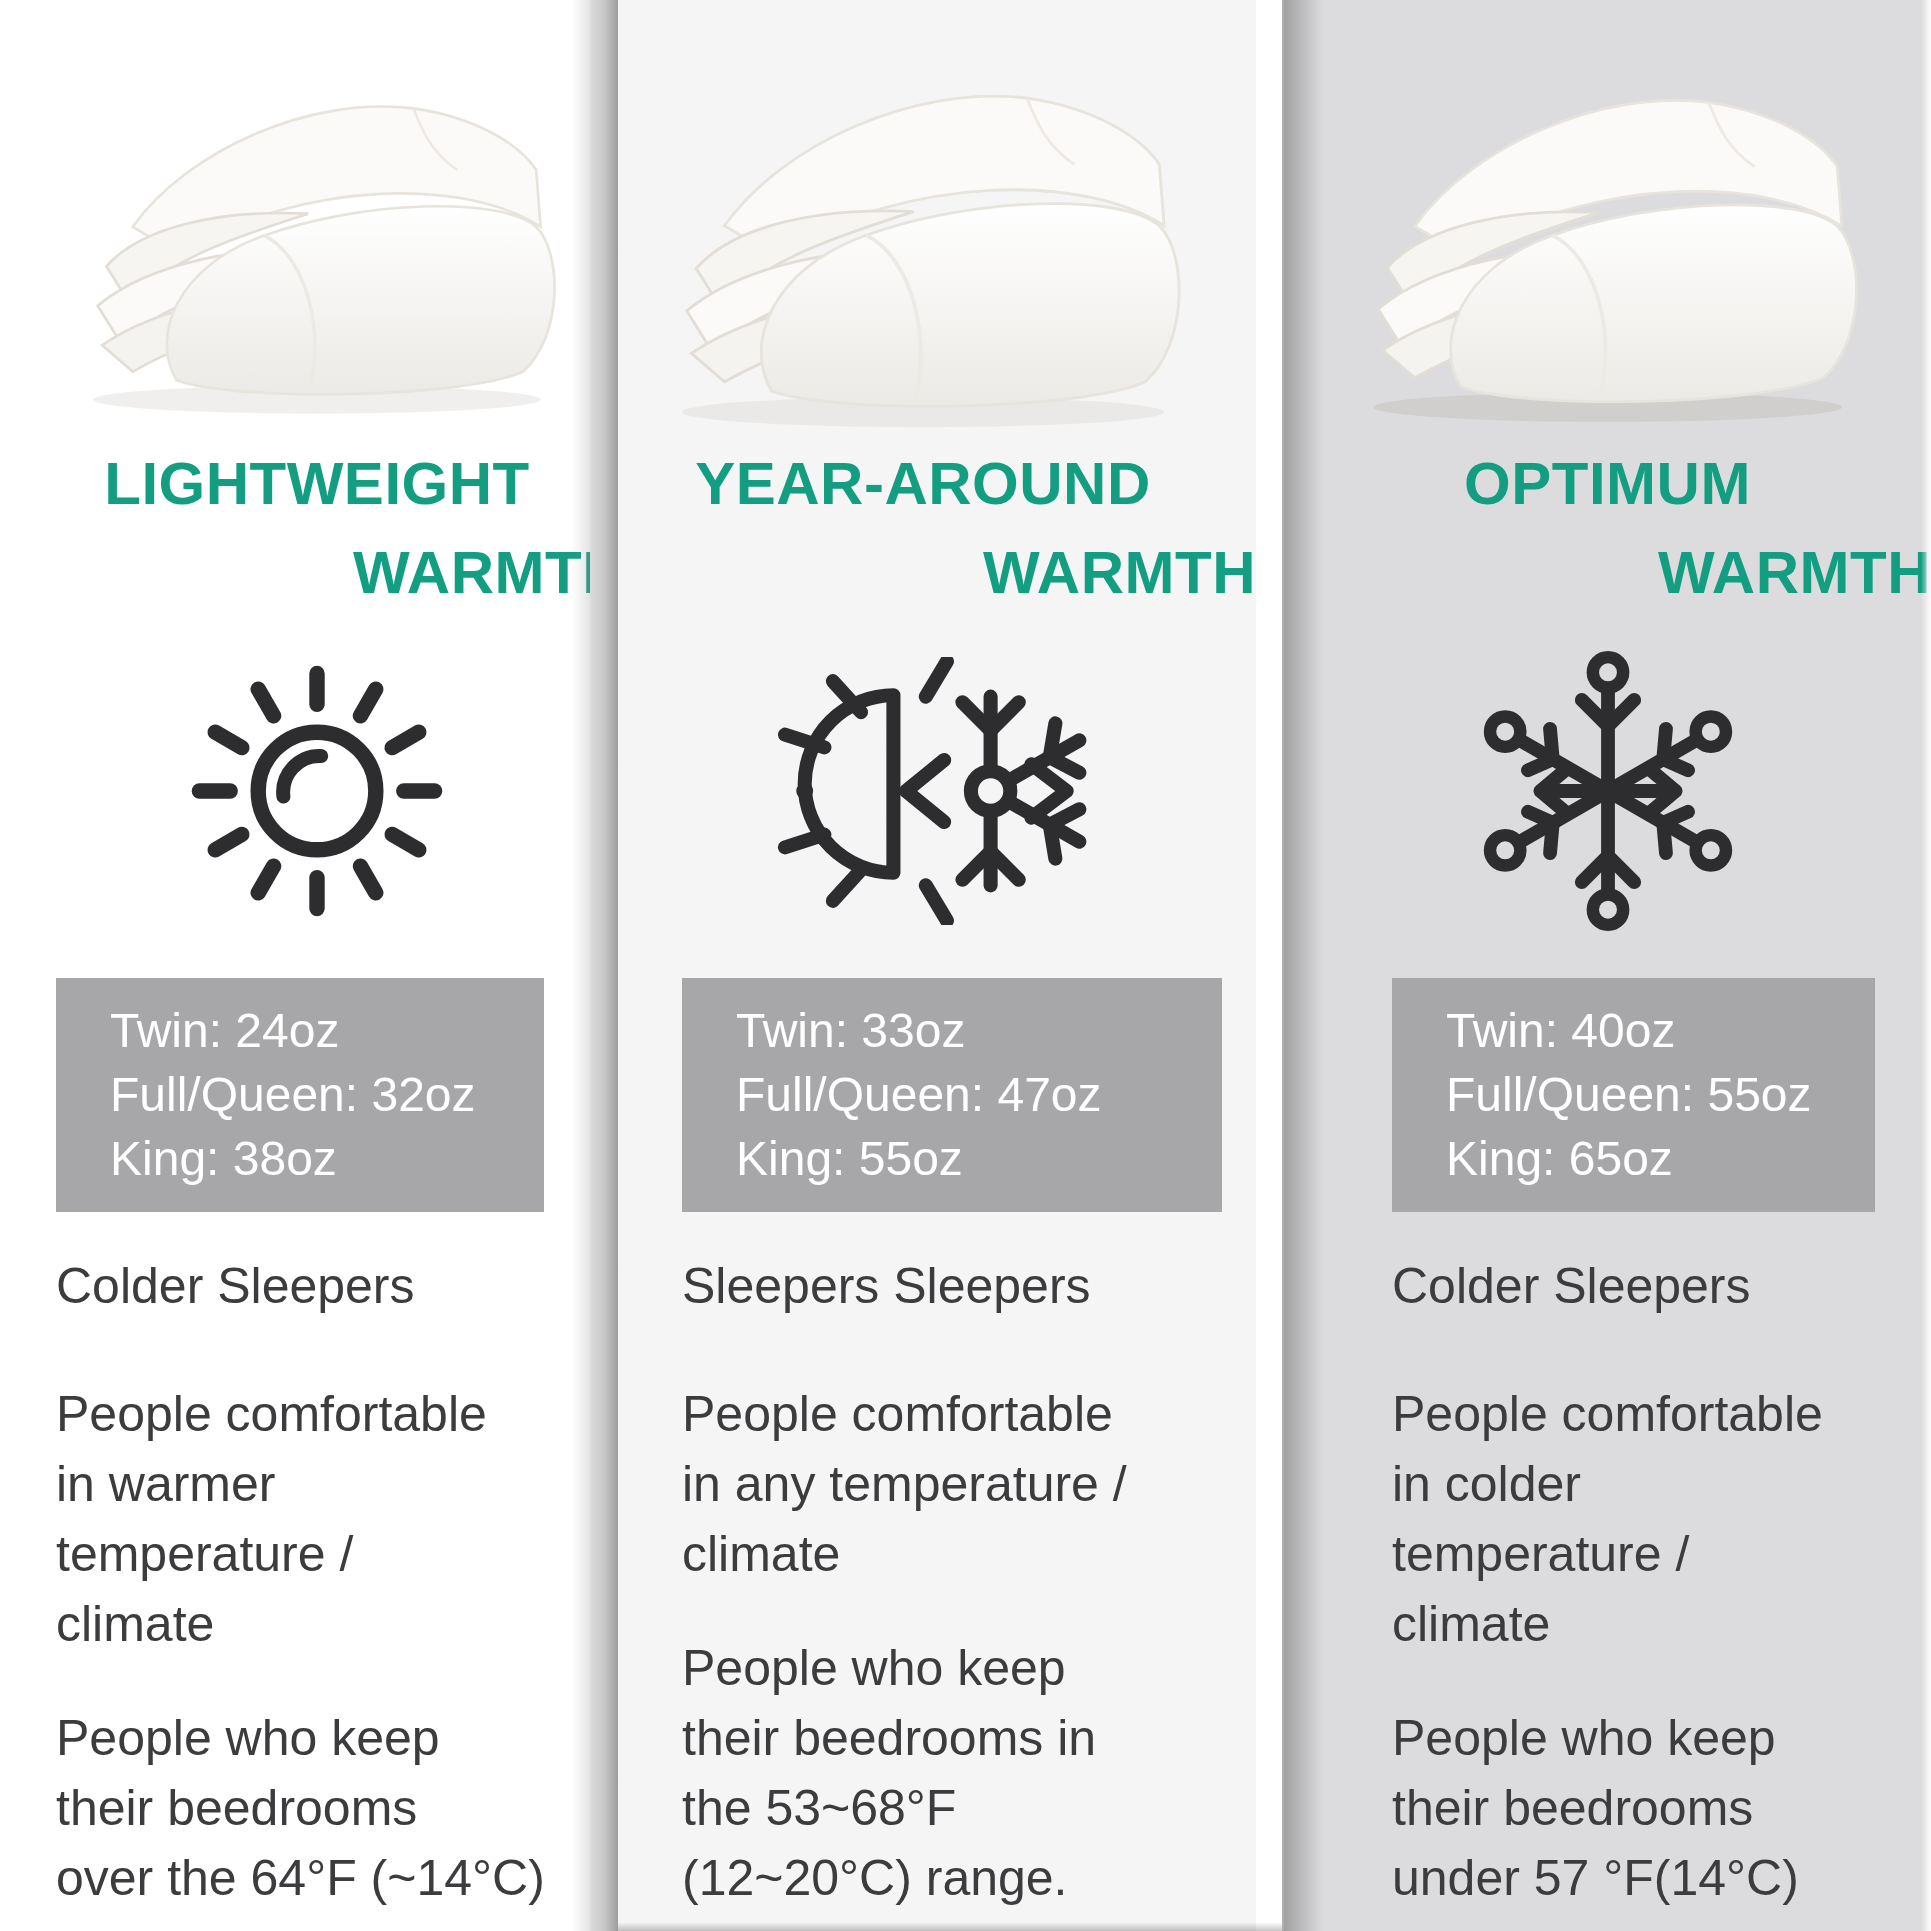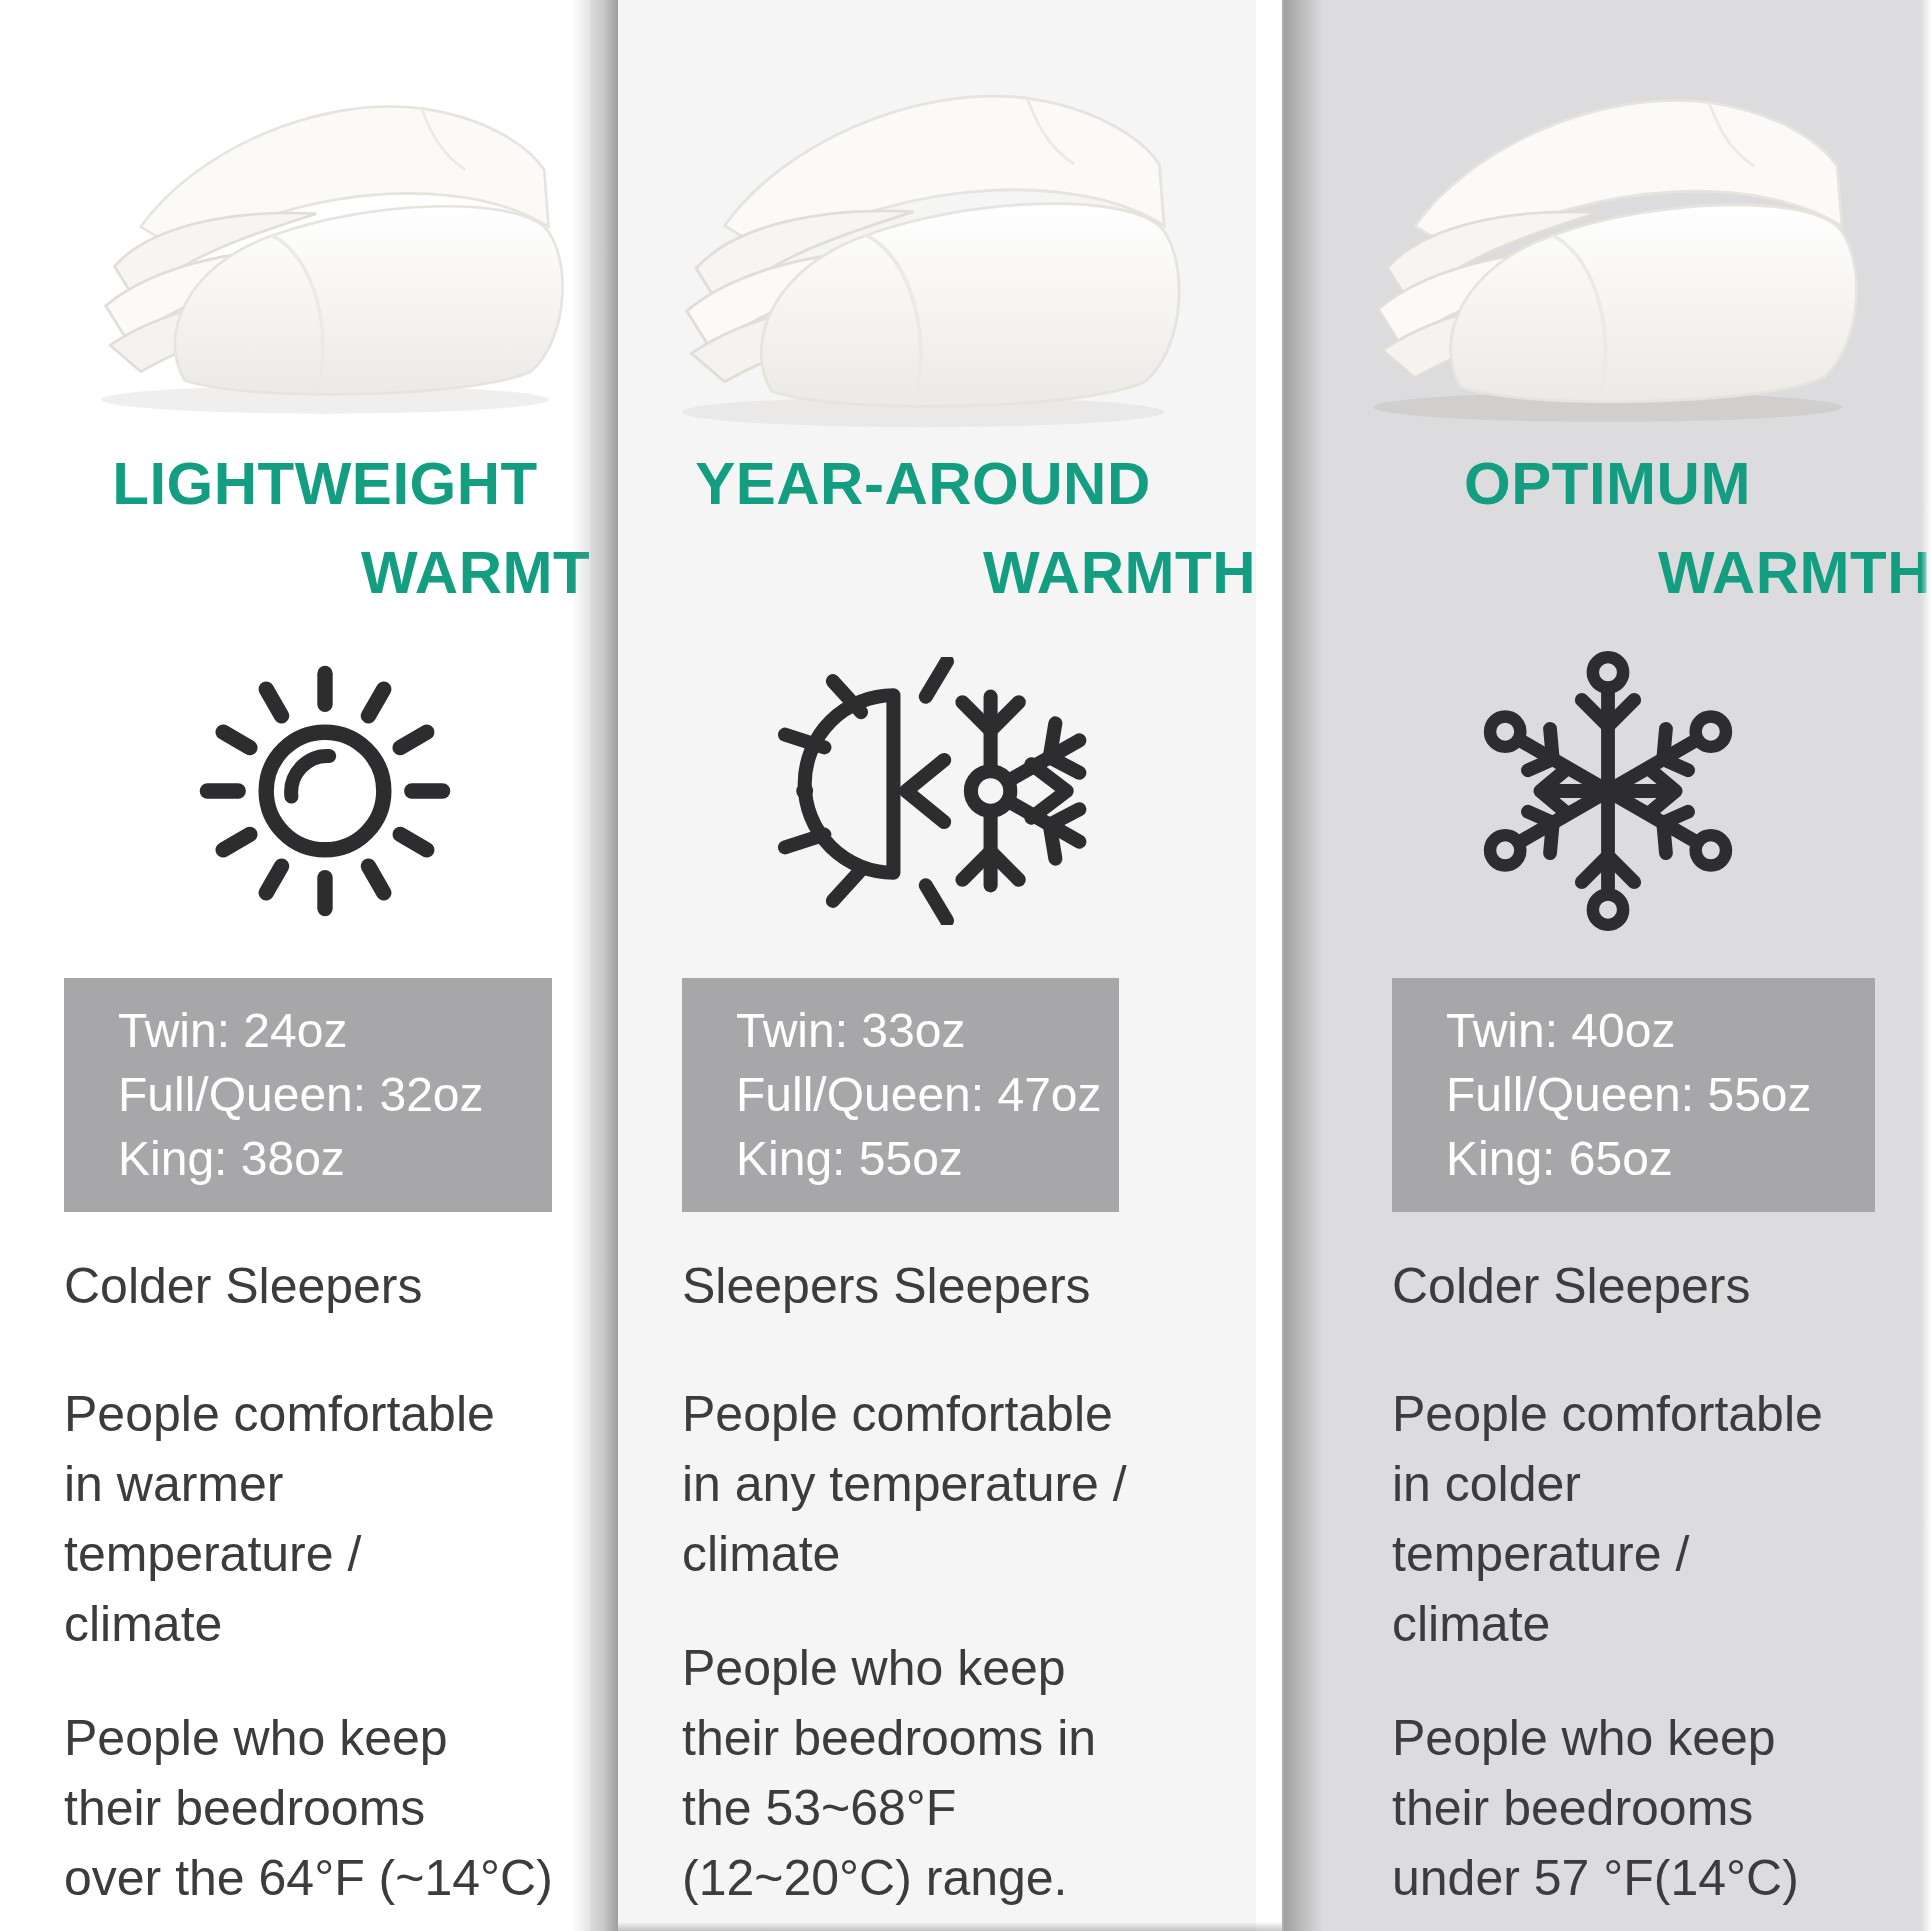--- a/index.html
+++ b/index.html
@@ -6,21 +6,21 @@
   body {
     width:1931px; height:1931px;
     font-family:"Liberation Sans", sans-serif;
     background:#ffffff;
     position:relative;
     overflow:hidden;
   }
   .page { position:relative; width:1931px; height:1931px; overflow:hidden; }
 
   .column { position:absolute; top:0; height:1931px; box-sizing:border-box; }
-  .col-1 { left:16px;      width:618px; background:#ffffff; }
+  .col-1 { left:8px;      width:618px; background:#ffffff; }
   .col-2 { left:590px;  width:666px; background:#f5f5f6; }
   .col-3 { left:1284px; width:647px; background:#dcdcde; }
 
   
   .divider-1 {
     position:absolute; top:0; left:572px; width:46px; height:1931px; z-index:5;
     background:linear-gradient(to right, rgba(150,150,150,0), rgba(145,145,145,0.45) 70%, rgba(110,110,110,0.65));
   }
   .divider-2-white { position:absolute; top:0; left:1276px; width:5.8px; height:1931px; background:#ffffff; z-index:5; }
   .divider-2-shadow {
@@ -47,21 +47,21 @@
   .weights-box {
     margin-top:42px;
     background:#a7a7a9;
     color:#ffffff;
     font-size:48px;
     line-height:64px;
     padding:21px 17.4px 21px 54px;
     box-sizing:border-box;
   }
   .col-1 .weights-box { margin-left:48px;  width:488px; }
-  .col-2 .weights-box { margin-left:92px;  width:437px; }
+  .col-2 .weights-box { margin-left:92px;  width:540px; }
   .col-3 .weights-box { margin-left:108px; width:483px; }
 
   .sleeper { margin-top:41px; font-size:50px; line-height:66px; color:#3c3c3e; }
   .desc    { font-size:50px; line-height:70px; color:#3c3c3e; white-space:pre-line; width:565px; }
   .desc-1  { margin-top:60px; }
   .desc-2  { margin-top:44px; }
   .col-1 .sleeper, .col-1 .desc { margin-left:48px; }
   .col-2 .sleeper, .col-2 .desc { margin-left:92px; }
   .col-3 .sleeper, .col-3 .desc { margin-left:108px; width:541px; }
 

